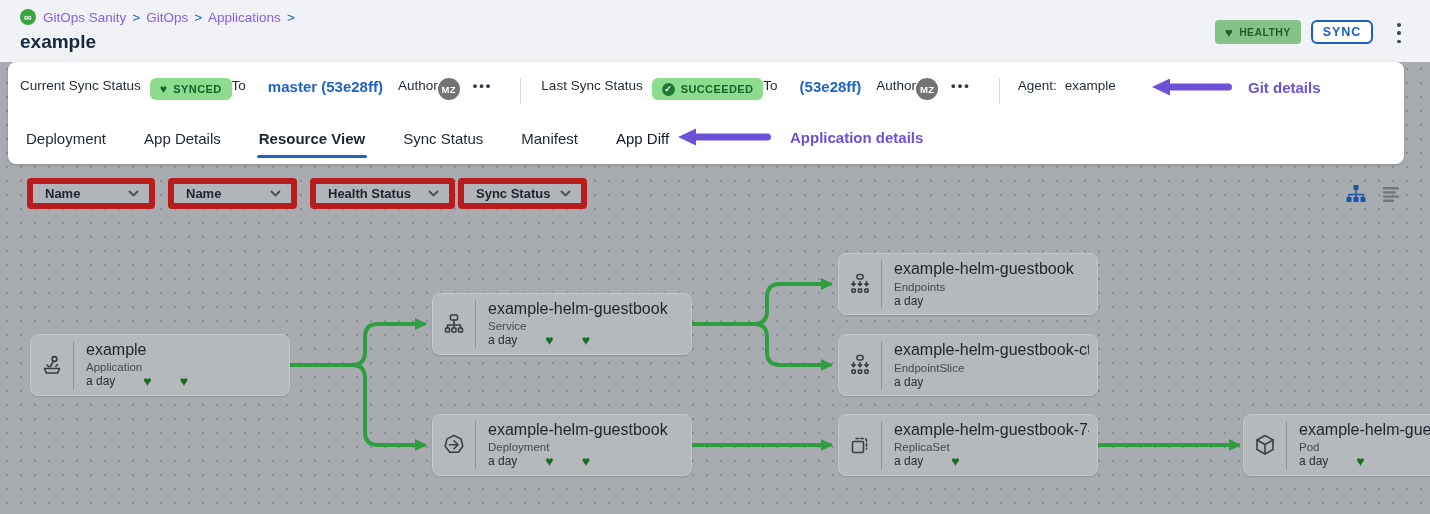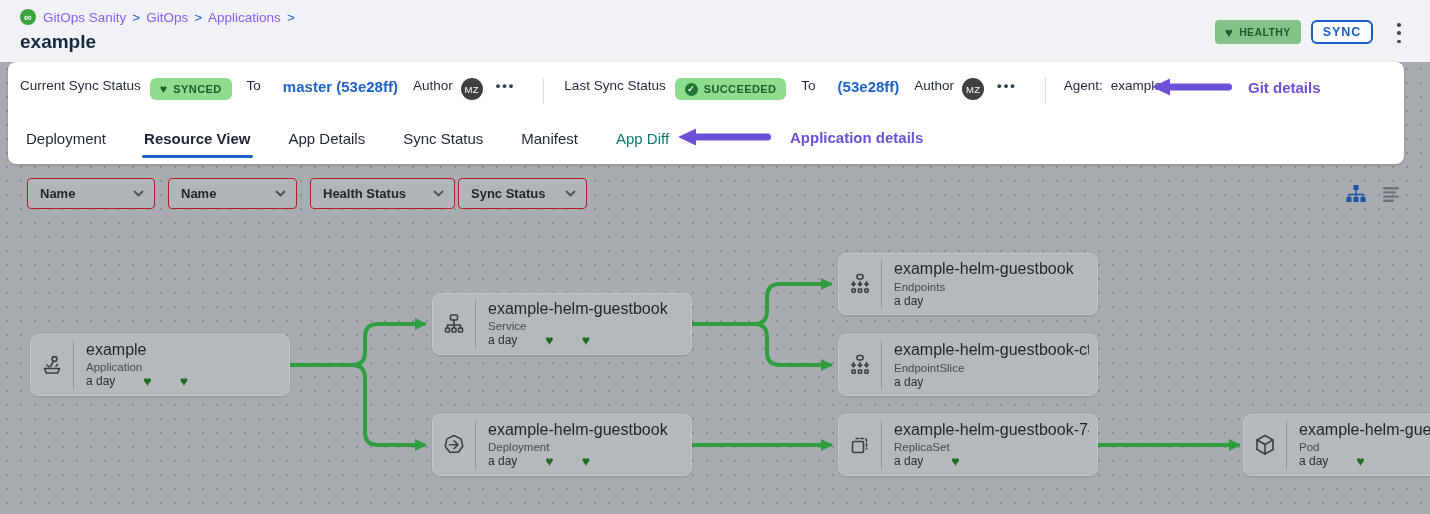--- a/index.html
+++ b/index.html
@@ -33,45 +33,45 @@
   
   .panel { position:absolute; left:8px; top:62px; width:1396px; height:102px; background:#ffffff;
            border-radius:8px; box-shadow:0 1px 3px rgba(0,0,0,.2); z-index:3; }
   .status-row { height:50px; display:flex; align-items:flex-start; padding:16px 12px; font-size:13.5px; color:#1f2a37; }
   .s-label { white-space:nowrap; }
   .badge { display:inline-flex; align-items:center; gap:6px; background:#8edc8d; color:#17612a;
            border-radius:6px; height:22px; padding:0 10px; font-size:11px; font-weight:bold; letter-spacing:.4px; margin-left:9px; }
   .badge .b-heart { font-size:12px; }
   .check-circle { width:13px; height:13px; border-radius:50%; background:#1d7a33; color:#fff; font-size:9px;
                   display:flex; align-items:center; justify-content:center; }
-  .to-label { margin-left:15px; }
+  .to-label { margin-left:0; }
   .revision { margin-left:22px; color:#1e63c9; font-size:15px; font-weight:bold; cursor:pointer; white-space:nowrap; }
   .author-label { margin-left:15px; }
-  .avatar { width:22px; height:22px; border-radius:50%; background:#404040; color:#fff; font-size:9.5px; font-weight:normal;
-            display:flex; align-items:center; justify-content:center; margin-left:8px; letter-spacing:.3px; }
+  .avatar { width:22px; height:22px; border-radius:50%; background:#737373; color:#fff; font-size:9.5px; font-weight:bold;
+            display:flex; align-items:center; justify-content:center; letter-spacing:.3px; }
   .more-dots { margin-left:13px; color:#2c3e50; font-size:13px; font-weight:bold; letter-spacing:2px; cursor:pointer; }
   .vdivider { width:1px; height:26px; background:#d8dadd; margin-left:28px; }
   .last-label { margin-left:20px; }
   .agent-label { margin-left:18px; }
   .agent-value { margin-left:8px; }
 
   .tabs-row { height:52px; display:flex; align-items:center; padding-left:18px; column-gap:38px; }
   .tab { height:52px; display:flex; align-items:center; font-size:15px; color:#1c2633; position:relative; cursor:pointer; white-space:nowrap; }
   .tab.active { font-weight:bold; }
   .tab.active::after { content:""; position:absolute; left:-2px; right:-2px; bottom:6px; height:3px;
                        background:#1e63c9; border-radius:2px; }
-  .tab.disabled { color:#0f766e; }
+  .tab.disabled { color:#0f172a; }
 
   
   .annot-arrow { position:absolute; z-index:4; }
   .annot-text { position:absolute; z-index:4; color:#6c50d8; font-size:15px; font-weight:bold; }
 
   
   .filterbar { position:absolute; top:178px; z-index:2; }
-  .dropdown { position:absolute; height:31px; background:#b1b4b8; border:1px solid #b91c1c; border-radius:4px;
+  .dropdown { position:absolute; height:31px; background:#b1b4b8; border:6px solid #b91c1c; border-radius:4px;
               display:flex; align-items:center; justify-content:space-between; padding:0 10px 0 12px;
               font-size:13px; font-weight:600; color:#20262d; cursor:pointer; }
   .chev { stroke:#474d55; stroke-width:1.8; fill:none; }
 
   .view-toggle { position:absolute; top:184px; left:1346px; display:flex; gap:16px; z-index:2; }
   .vt-btn { cursor:pointer; display:flex; align-items:center; }
 
   
   .edges { position:absolute; left:0; top:0; width:1430px; height:514px; z-index:1; pointer-events:none; }
   .node { position:absolute; width:260px; height:62px; background:#b6b9bc; border:1px solid #c6c9cc;
@@ -154,22 +154,22 @@
     <span class="author-label">Author</span>
     <span class="avatar">MZ</span>
     <span class="more-dots">•••</span>
     <span class="vdivider"></span>
     <span class="agent-label">Agent:</span>
     <span class="agent-value">example</span>
   </div>
 
   <div class="tabs-row">
     <span class="tab">Deployment</span>
+    <span class="tab">App Details</span>
     <span class="tab active">Resource View</span>
-    <span class="tab">App Details</span>
     <span class="tab">Sync Status</span>
     <span class="tab">Manifest</span>
     <span class="tab disabled">App Diff</span>
   </div>
 </div>
 
 <svg class="annot-arrow" style="left:1152px; top:77px;" width="82" height="20">
   <polygon points="0,10 18,1.5 18,18.5" fill="#6c50d8"></polygon>
   <rect x="16" y="6.5" width="64" height="7" rx="3.5" fill="#6c50d8"></rect>
 </svg>

